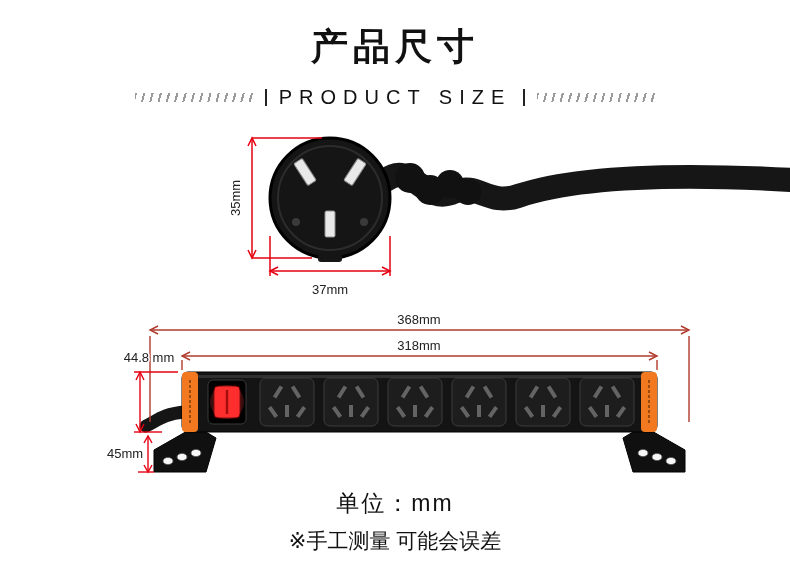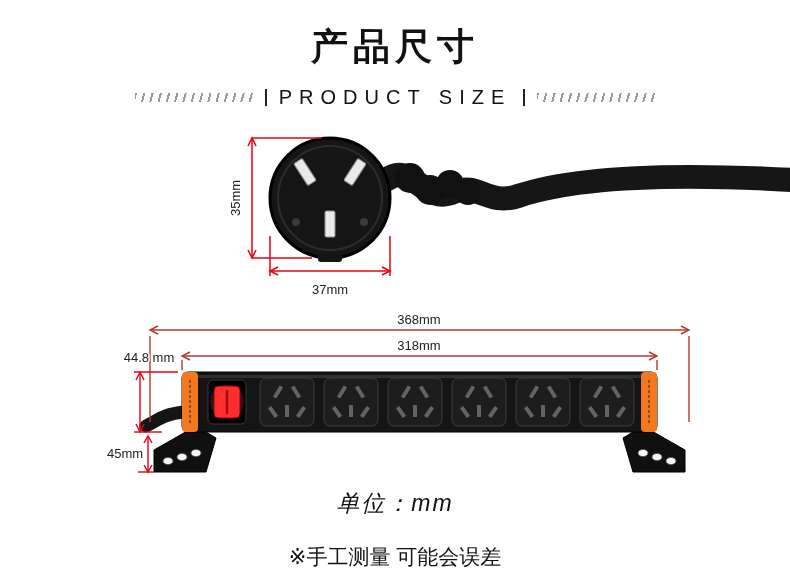--- a/index.html
+++ b/index.html
@@ -26,22 +26,22 @@
   .plug-scene  { position:absolute; top:118px; left:0; }
   .strip-scene { position:absolute; top:310px; left:12px; }
 
   .dim-label {
     font-size:13px; fill:#222;
     font-family:"Liberation Sans","DejaVu Sans",sans-serif;
     paint-order:stroke; stroke:#ffffff; stroke-width:3px;
   }
 
   .footer { position:absolute; left:0; width:100%; top:488px; text-align:center; color:#111; }
-  .unit { font-size:23px; letter-spacing:2px; font-weight:500;font-style:italic; }
-  .note { margin-top:24px; font-size:21px; font-weight:500; }
+  .unit { font-size:23px; letter-spacing:2px; font-weight:500; }
+  .note { margin-top:8px; font-size:21px; font-weight:500; }
 </style>
 </head>
 <body>
 
 <div class="page">
 
   <h1 class="title">产品尺寸</h1>
   <div class="subtitle-row">
     <span class="hatch"></span>
     <span class="sub-bar"></span>

